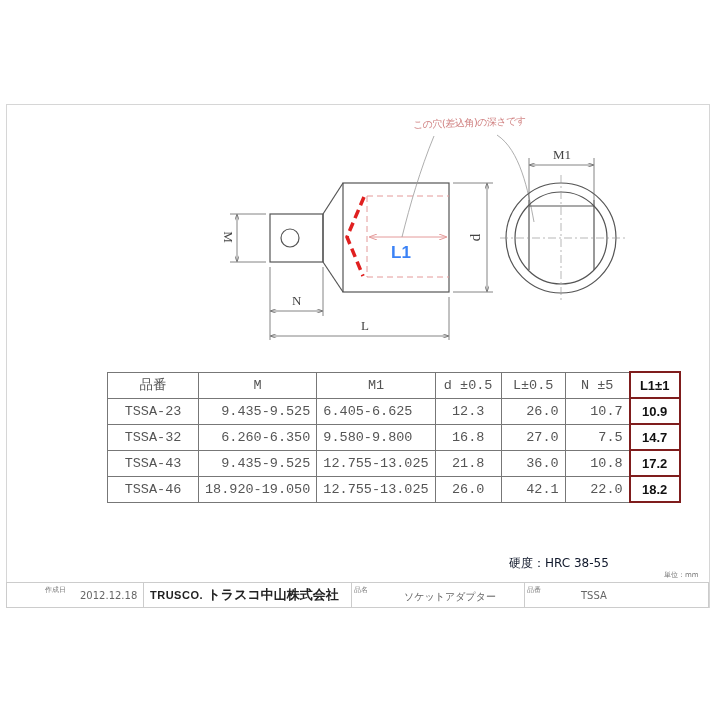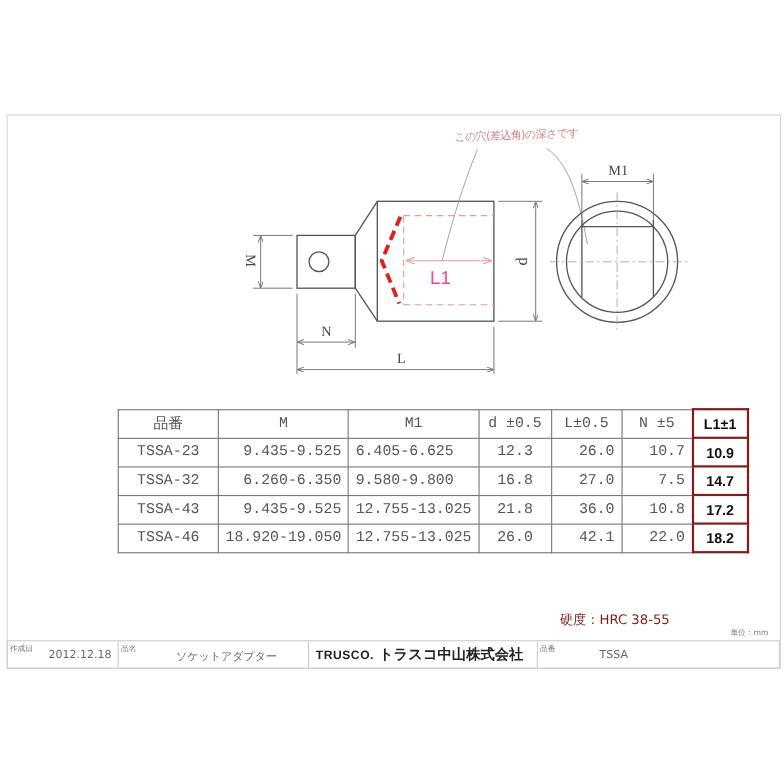--- a/index.html
+++ b/index.html
@@ -3,37 +3,37 @@
 <meta charset="utf-8">
 <style>
   html, body { margin:0; padding:0; background:#ffffff; }
   body { width:713px; height:713px; position:relative; overflow:hidden;
          font-family:"DejaVu Serif", serif; color:#555; }
   .frame { position:absolute; left:6px; top:104px; width:704px; height:504px;
            border:1px solid #d6d6d6; box-sizing:border-box; }
   svg.drawing { position:absolute; left:0; top:0; }
   .note { position:absolute; left:413px; top:116px; font-size:10px; color:#d08080;
           font-family:"DejaVu Sans", sans-serif; letter-spacing:-0.5px; transform:rotate(-2deg); }
-  .l1-label { position:absolute; left:391px; top:243px; font-size:17px; font-weight:normal; color:#ec4899;
+  .l1-label { position:absolute; left:391px; top:243px; font-size:17px; font-weight:bold; color:#3b82f6;
               font-family:"Liberation Sans", sans-serif; }
   .dimlbl { position:absolute; font-size:13px; color:#444; font-family:"Liberation Serif", serif; }
   table.spec { position:absolute; left:107px; top:371px; border-collapse:collapse;
                font-family:"Liberation Mono", monospace; font-size:13.5px; color:#555; }
   table.spec td { border:1px solid #777; height:24px; padding:0 6px; white-space:nowrap; }
   table.spec td.c { text-align:center; }
   table.spec td.r { text-align:right;margin-top:48px; }
   table.spec td.l1 { border:2px solid #7f1d1d; text-align:center; color:#111;
                      font-family:"Liberation Sans", sans-serif; font-weight:bold; font-size:13px; }
-  .hardness { position:absolute; left:509px; top:555px; font-size:12px; color:#7f1d1d;
+  .hardness { position:absolute; left:509px; top:555px; font-size:12px; color:#0f172a;
               font-family:"DejaVu Sans", sans-serif; }
   .unit { position:absolute; left:664px; top:570px; font-size:7px; color:#777;
           font-family:"DejaVu Sans", sans-serif; }
   .titlebar { position:absolute; left:6px; top:582px; width:703px; height:26px;
               border:1px solid #ccc; box-sizing:border-box; display:flex;
-              font-family:"DejaVu Sans", sans-serif; }
+              font-family:"DejaVu Sans", sans-serif;padding-left:36px; }
   .tb-cell { position:relative; border-right:1px solid #ccc; height:100%; box-sizing:border-box; }
   .tb-cell:last-child { border-right:none; }
   .tb-lbl { position:absolute; left:2px; top:2px; font-size:7px; color:#777; }
   .tb-val { position:absolute; top:7px; font-size:10px; color:#666; }
   .brand { position:absolute; left:6px; top:3px; font-size:13px; font-weight:bold; color:#222;
            white-space:nowrap; }
   .brand .trusco { font-family:"Liberation Sans", sans-serif; font-size:11px; letter-spacing:0.5px; }
 </style>
 </head>
 <body>
@@ -170,27 +170,27 @@
   </table>
 
 <div class="hardness">硬度：HRC 38-55</div>
 <div class="unit">単位：mm</div>
 
 <div class="titlebar">
   <div class="tb-cell" style="width:101px">
     <span class="tb-lbl">作成日</span>
     <span class="tb-val" style="left:37px">2012.12.18</span>
   </div>
-  <div class="tb-cell" style="width:173px">
-    <span class="tb-lbl">品名</span>
-    <span class="tb-val" style="left:52px">ソケットアダプター</span>
-  </div>
   <div class="tb-cell" style="width:208px">
     <span class="brand">
       <span class="trusco">TRUSCO.</span>
       <span>トラスコ中山株式会社</span>
     </span>
+  </div>
+  <div class="tb-cell" style="width:173px">
+    <span class="tb-lbl">品名</span>
+    <span class="tb-val" style="left:52px">ソケットアダプター</span>
   </div>
   <div class="tb-cell" style="width:121px">
     <span class="tb-lbl">品番</span>
     <span class="tb-val" style="left:56px">TSSA</span>
   </div>
 </div>
 
 </body></html>

